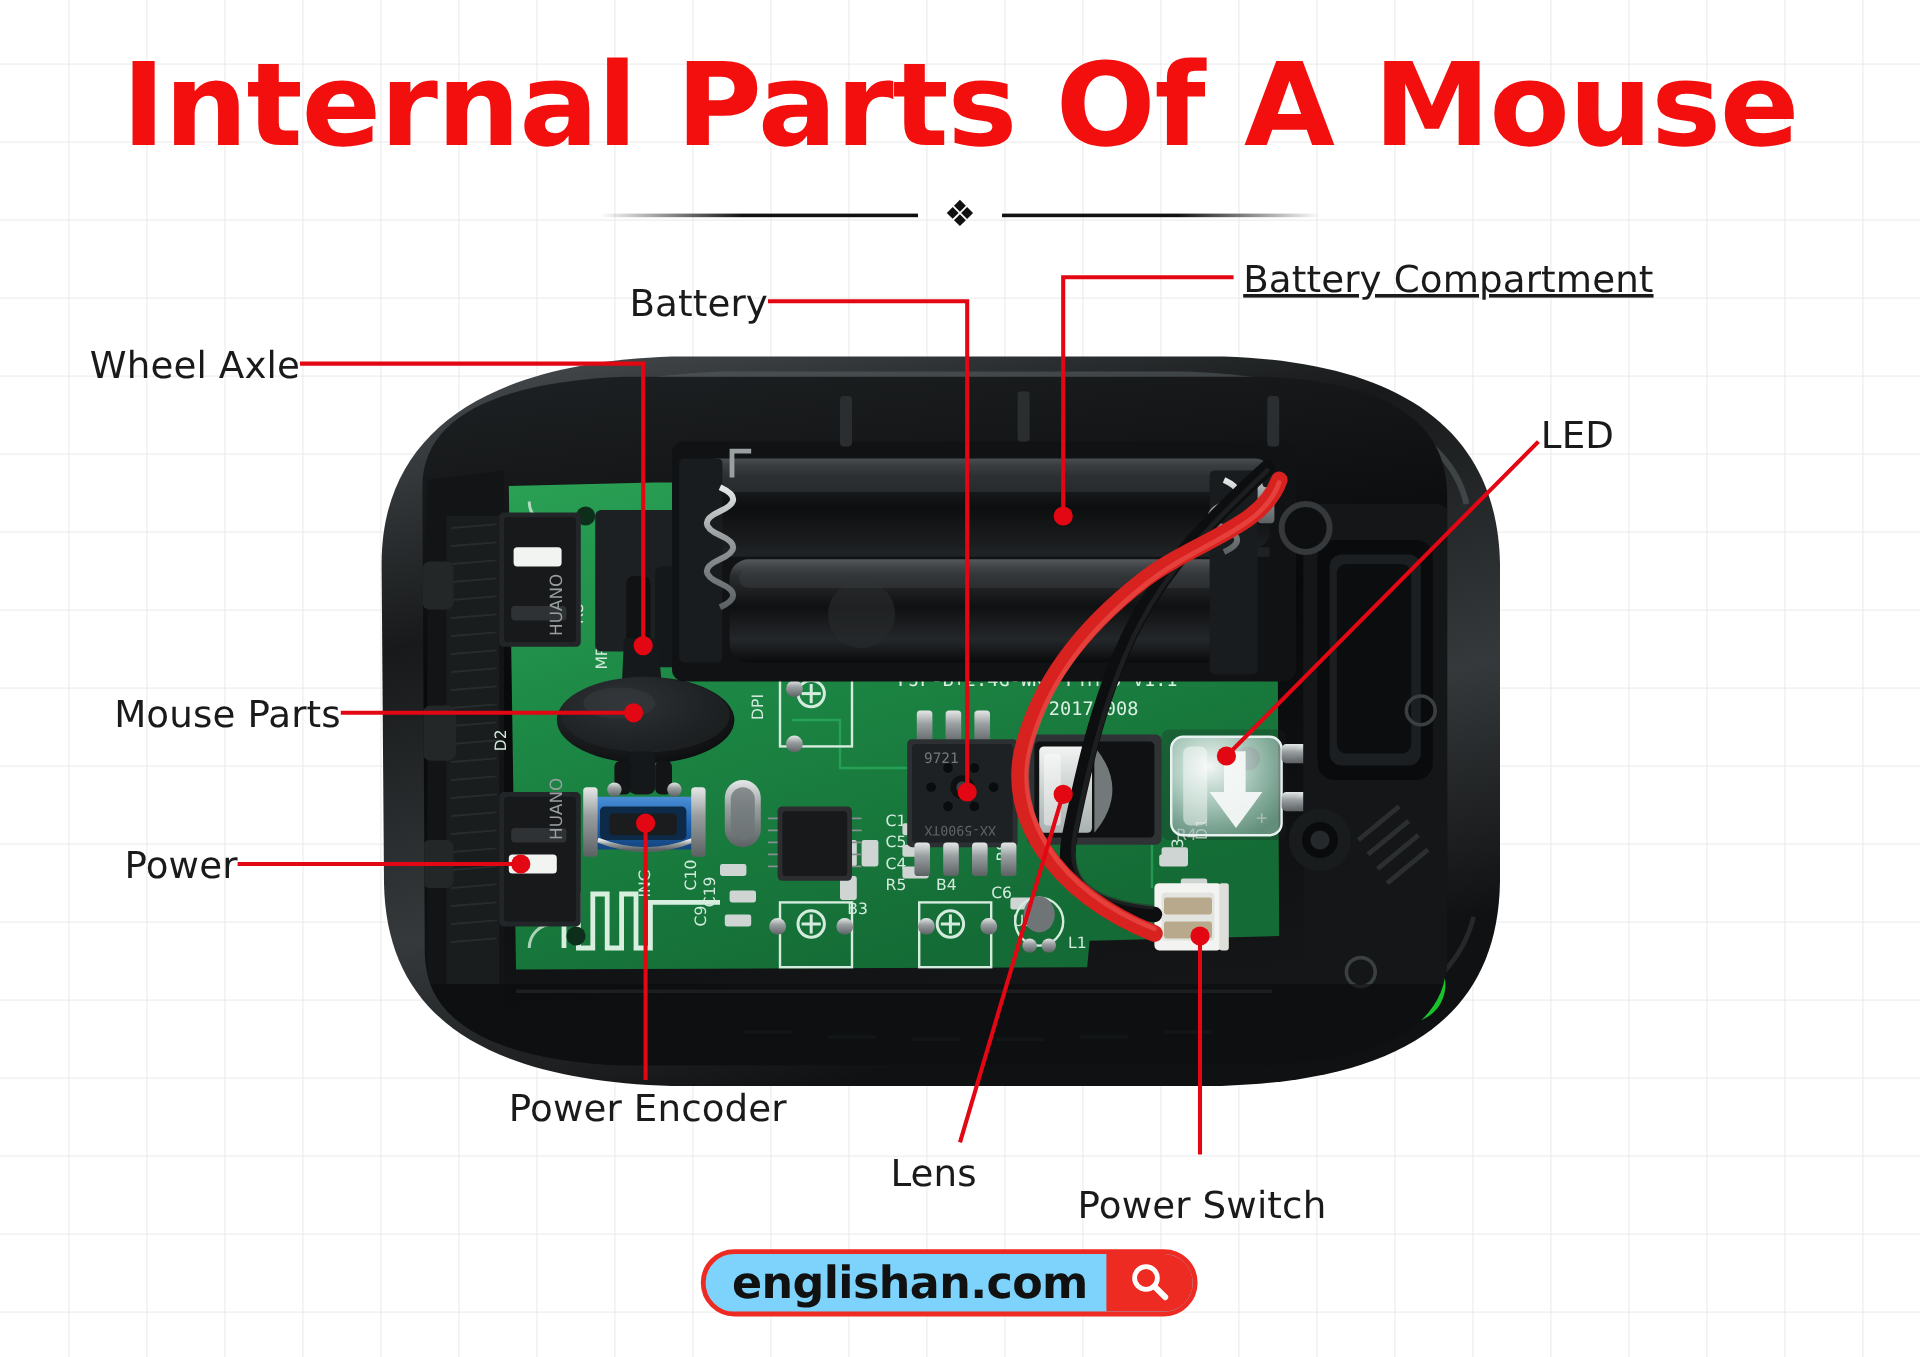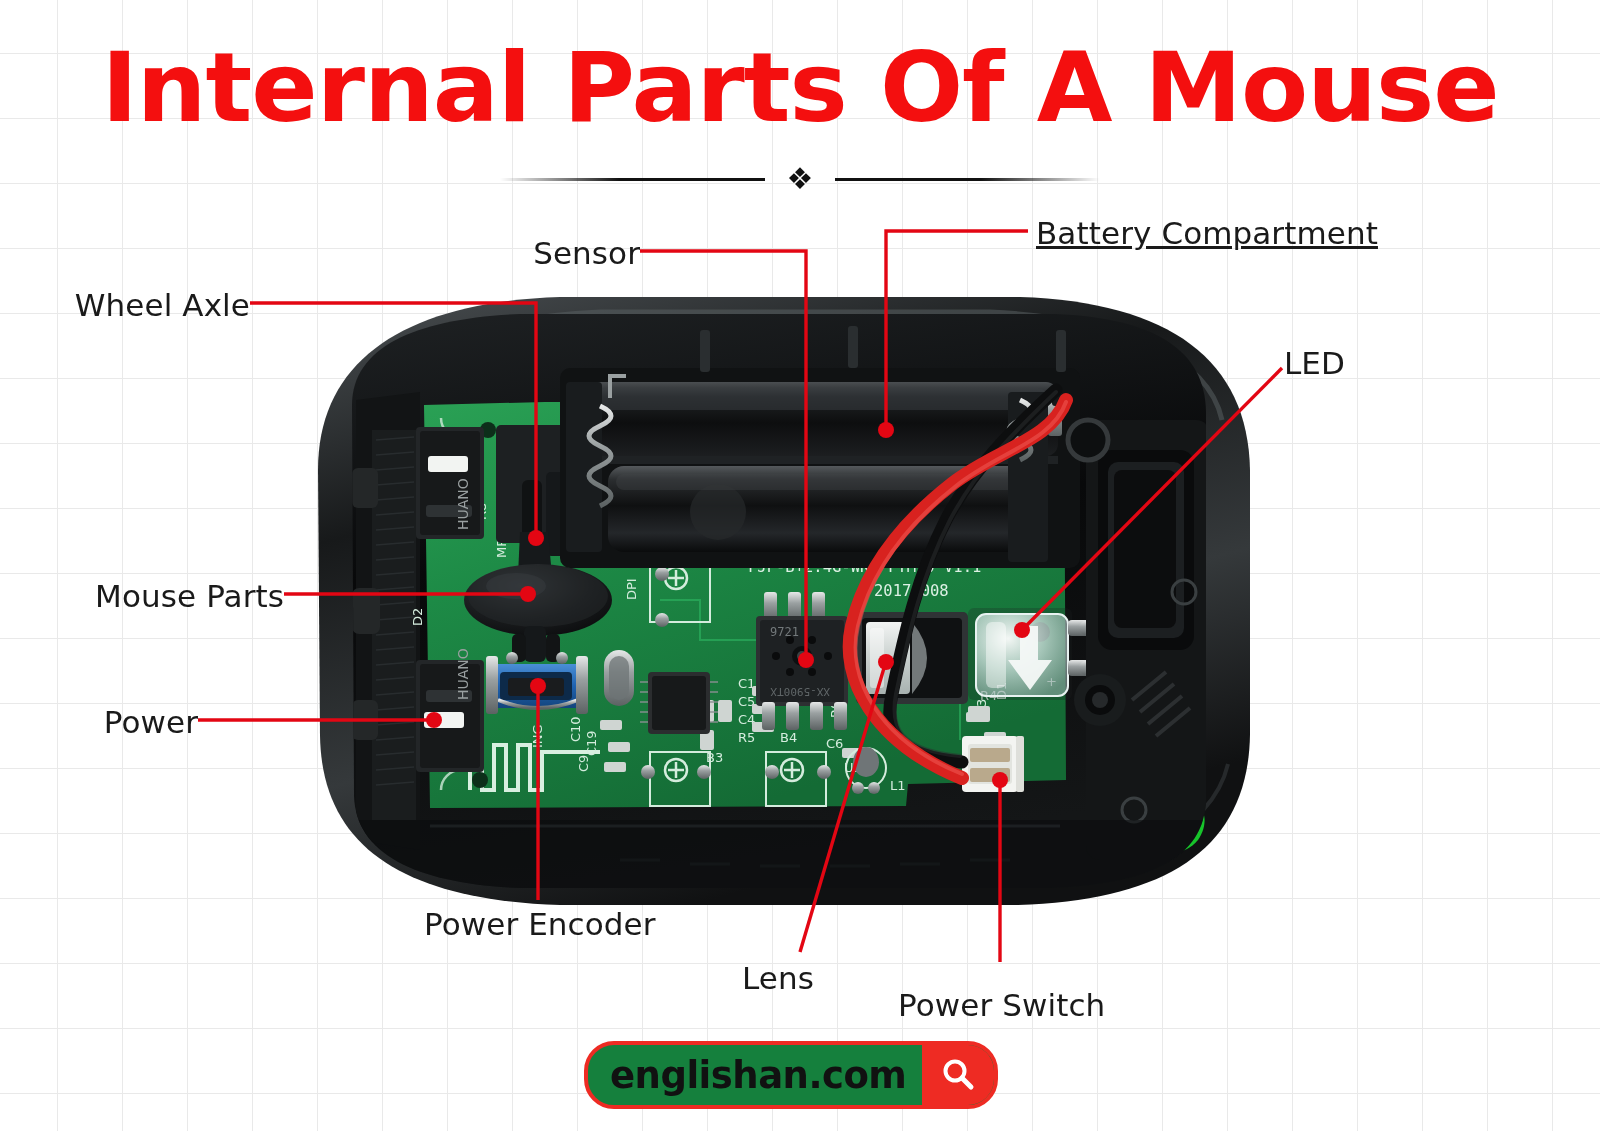--- a/index.html
+++ b/index.html
@@ -56,25 +56,25 @@
     font-family:"DejaVu Sans", sans-serif;
     font-size:31px;
     font-weight:400;
     white-space:nowrap;
     letter-spacing:0.1px;
   }
   .lbl.r{transform:translateX(-100%);}
   
   #badge{
     position:absolute;left:584px;top:1041px;
-    height:68px;
+    height:56px;
     display:flex;align-items:stretch;
     border:4px solid #ee2b23;
     border-radius:30px;
-    overflow:hidden;background:#15803d;
+    overflow:hidden;background:#7dd3fc;
     box-sizing:border-box;
   }
   #badge .txt{
     display:flex;align-items:center;
     padding:0 16px 0 22px;
     font-family:"DejaVu Sans", sans-serif;
     font-weight:700;font-size:37px;color:#111;
     letter-spacing:-0.5px;
   }
   #badge .mag{
@@ -554,21 +554,21 @@
     <circle cx="886" cy="662" r="8" fill="#e30613" stroke="none"></circle>
 
     <line x1="1000" y1="786" x2="1000" y2="962"></line>
     <circle cx="1000" cy="780" r="8" fill="#e30613" stroke="none"></circle>
   </g>
 </svg>
 </div>
 
 <div class="lbl r" style="left:250px;top:287px;">Wheel Axle</div>
 
-<div class="lbl r" style="left:640px;top:235px;">Sensor</div>
+<div class="lbl r" style="left:640px;top:235px;">Battery</div>
 
 <div class="lbl" style="left:1036px;top:215px;text-decoration:underline;">Battery Compartment</div>
 
 <div class="lbl" style="left:1284px;top:345px;">LED</div>
 
 <div class="lbl r" style="left:284px;top:578px;">Mouse Parts</div>
 
 <div class="lbl r" style="left:198px;top:704px;">Power</div>
 
 <div class="lbl" style="left:424px;top:906px;">Power Encoder</div>

